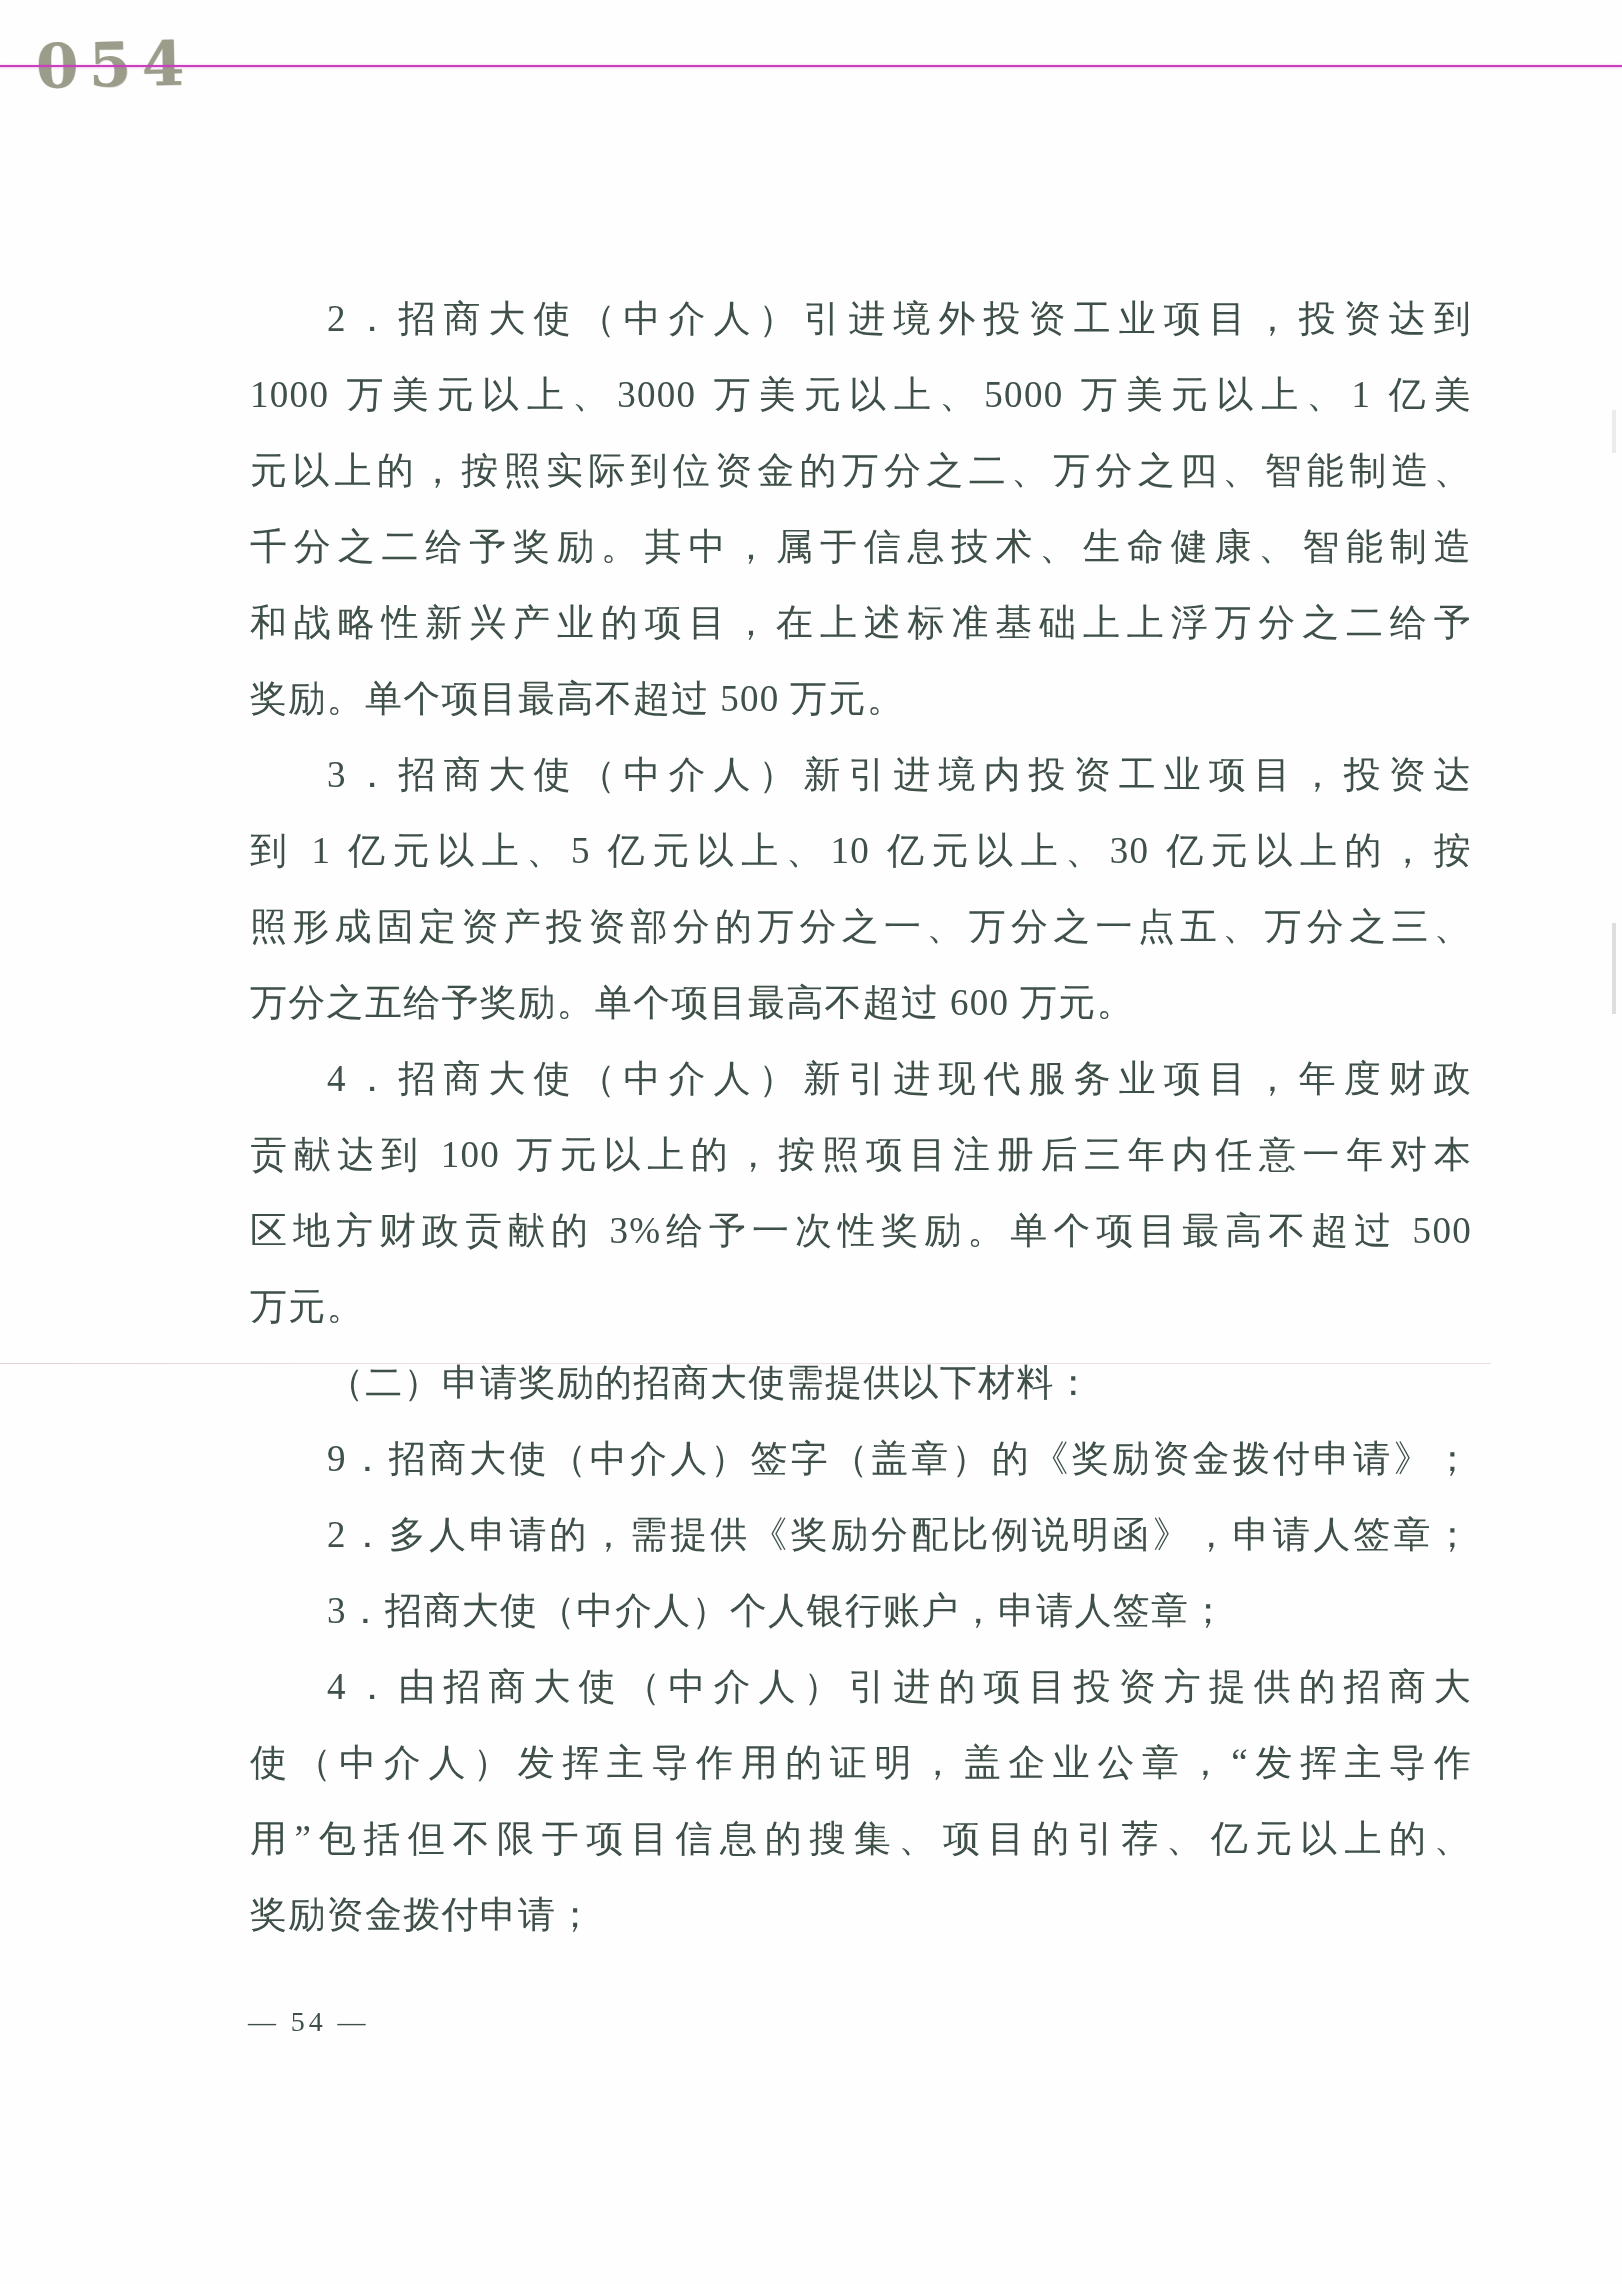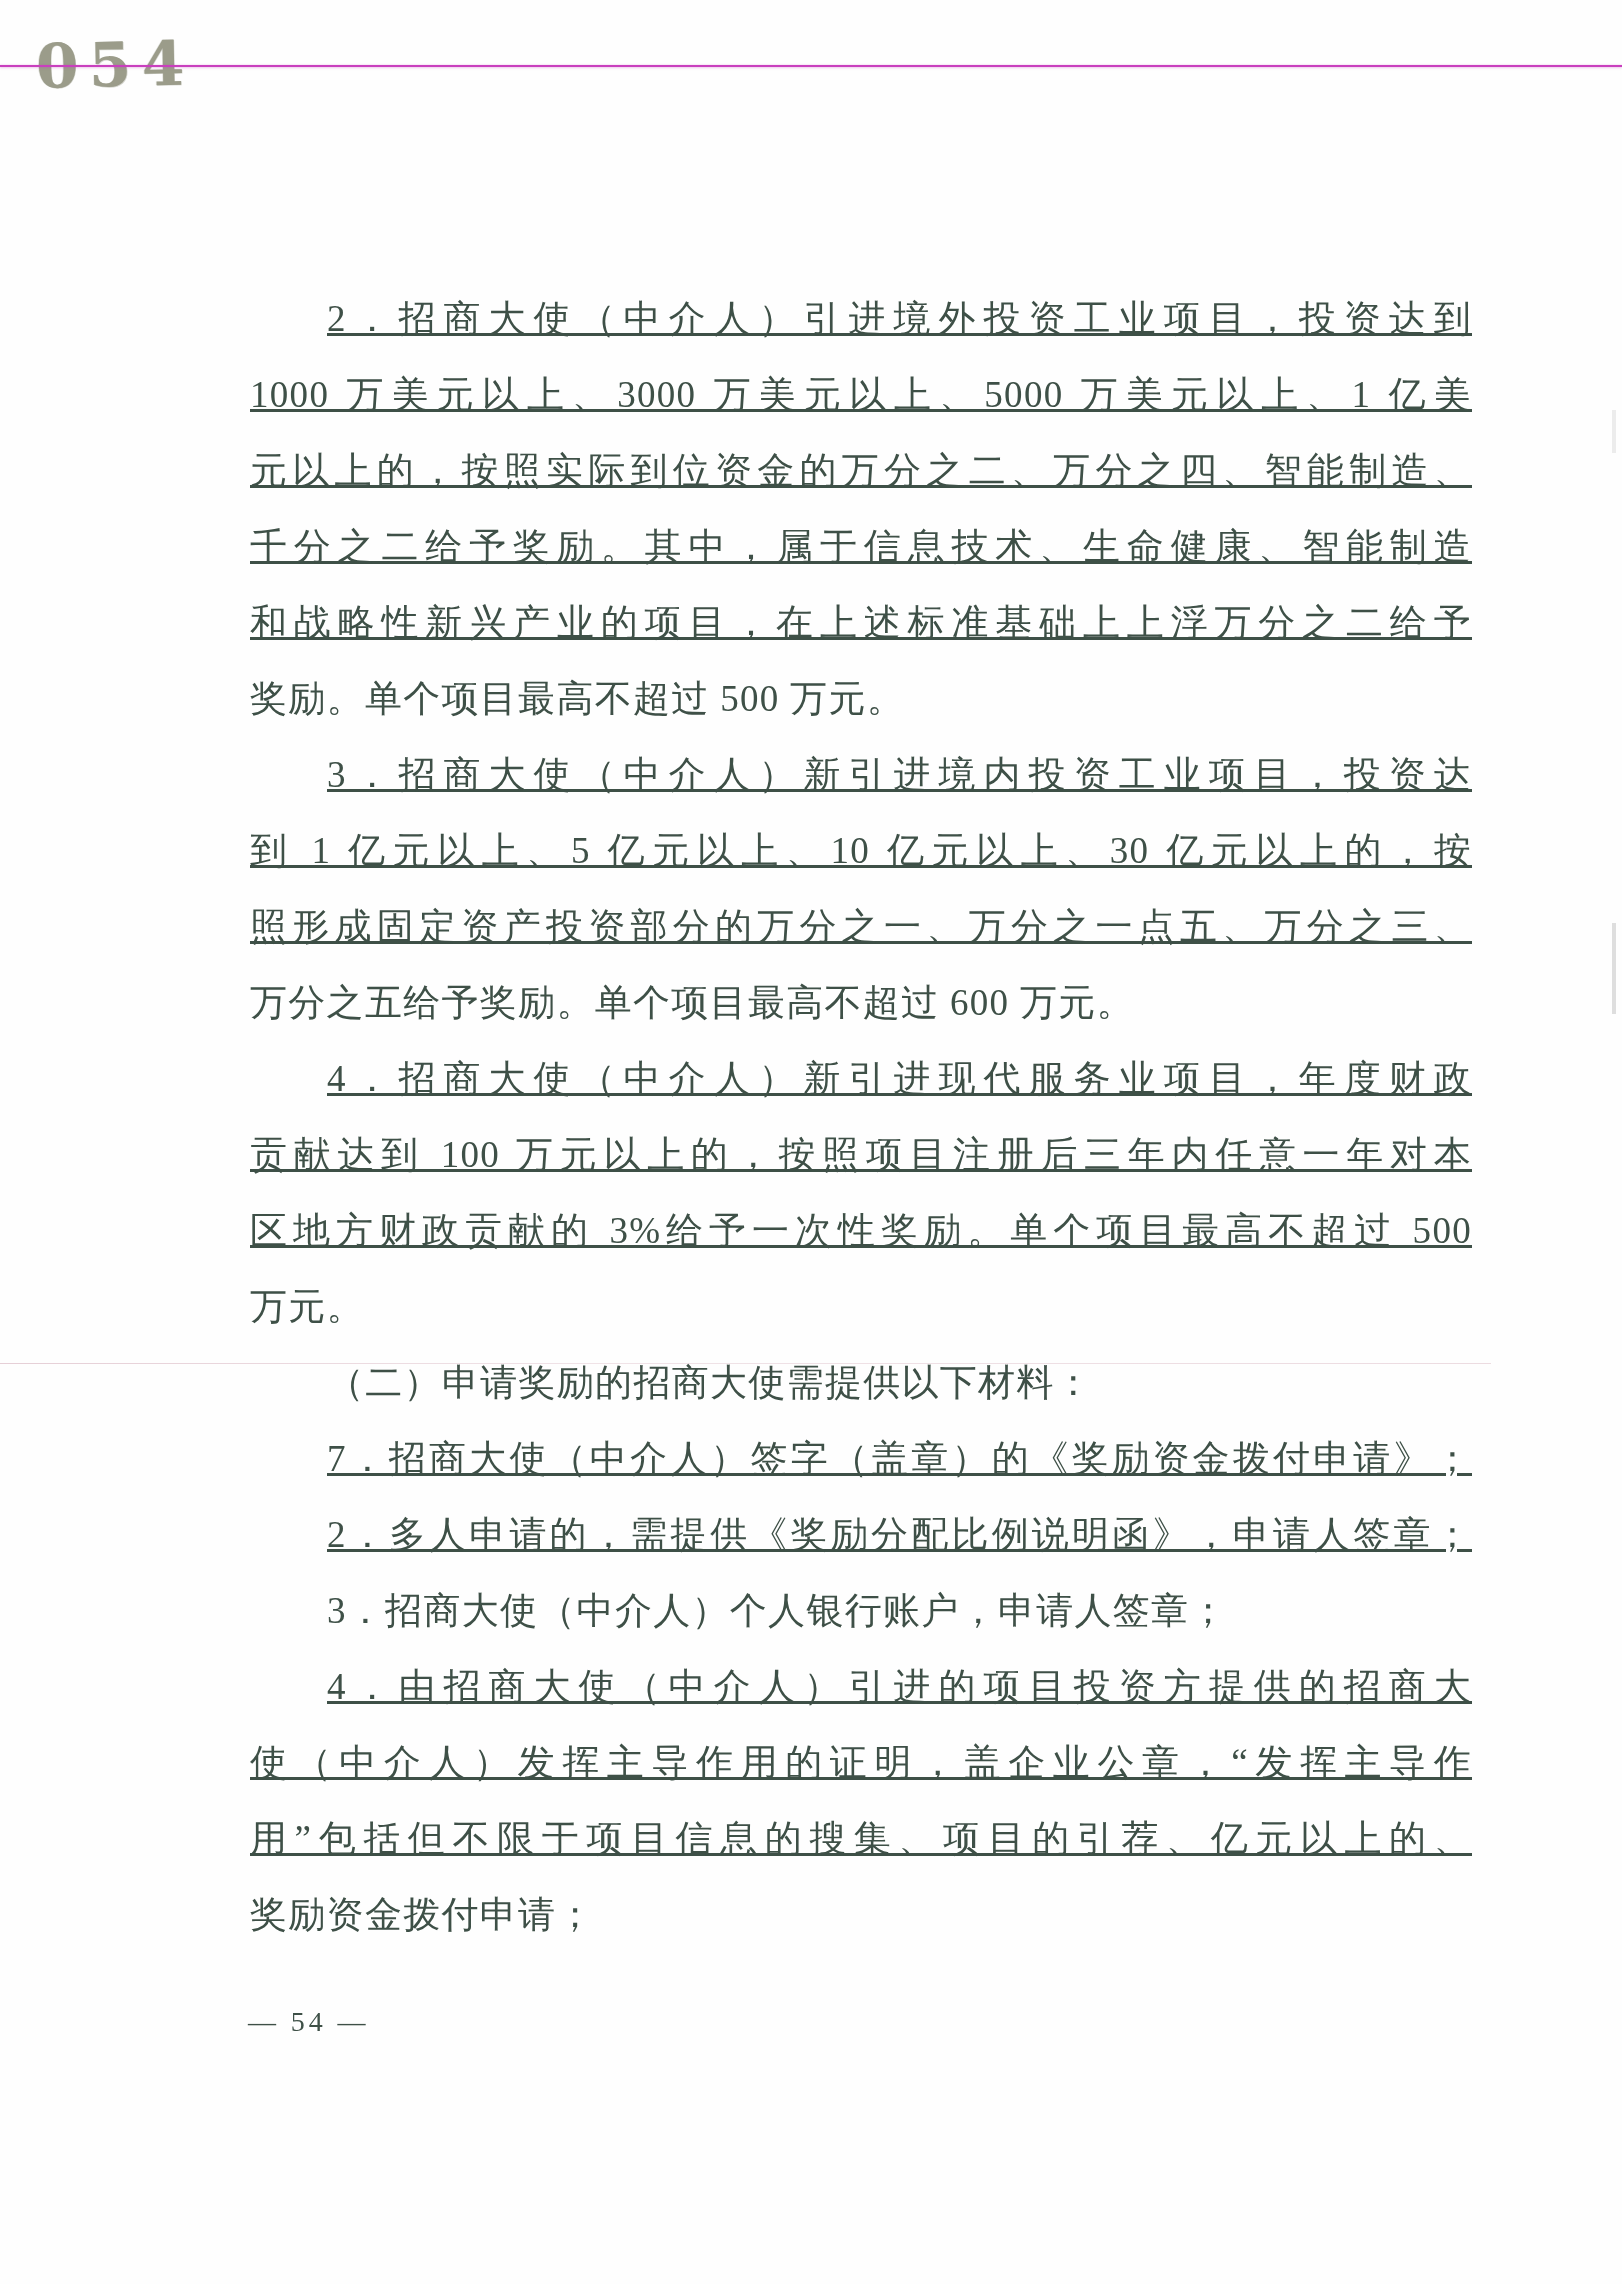--- a/index.html
+++ b/index.html
@@ -73,21 +73,20 @@
     font-size: 37px;
     letter-spacing: 1.3px;
     color: var(--text-color, #3e5047);
     white-space: nowrap;
     text-align: justify;
     text-align-last: left;
   }
   .line.justify {
     white-space: normal;
     text-align-last: justify;
-    text-decoration: underline;
   }
   .line.indent2 { text-indent: 77px; }
   .line.bold { font-weight: 400; }
   
   .page-number {
     position: absolute;
     left: 248px;
     top: 2006px;
     font-size: 28px;
     letter-spacing: 3.9px;
@@ -113,21 +112,21 @@
       <div class="line">奖励。单个项目最高不超过 500 万元。</div>
       <div class="line indent2 justify">3．招商大使（中介人）新引进境内投资工业项目，投资达</div>
       <div class="line justify">到 1 亿元以上、5 亿元以上、10 亿元以上、30 亿元以上的，按</div>
       <div class="line justify">照形成固定资产投资部分的万分之一、万分之一点五、万分之三、</div>
       <div class="line">万分之五给予奖励。单个项目最高不超过 600 万元。</div>
       <div class="line indent2 justify">4．招商大使（中介人）新引进现代服务业项目，年度财政</div>
       <div class="line justify">贡献达到 100 万元以上的，按照项目注册后三年内任意一年对本</div>
       <div class="line justify">区地方财政贡献的 3%给予一次性奖励。单个项目最高不超过 500</div>
       <div class="line">万元。</div>
       <div class="line indent2 bold">（二）申请奖励的招商大使需提供以下材料：</div>
-      <div class="line indent2 justify">7．招商大使（中介人）签字（盖章）的《奖励资金拨付申请》；</div>
+      <div class="line indent2 justify">9．招商大使（中介人）签字（盖章）的《奖励资金拨付申请》；</div>
       <div class="line indent2 justify">2．多人申请的，需提供《奖励分配比例说明函》，申请人签章；</div>
       <div class="line indent2">3．招商大使（中介人）个人银行账户，申请人签章；</div>
       <div class="line indent2 justify">4．由招商大使（中介人）引进的项目投资方提供的招商大</div>
       <div class="line justify">使（中介人）发挥主导作用的证明，盖企业公章，“发挥主导作</div>
       <div class="line justify">用”包括但不限于项目信息的搜集、项目的引荐、亿元以上的、</div>
       <div class="line">奖励资金拨付申请；</div>
     </div>
 
   <div class="page-number">— 54 —</div>
 </div>

